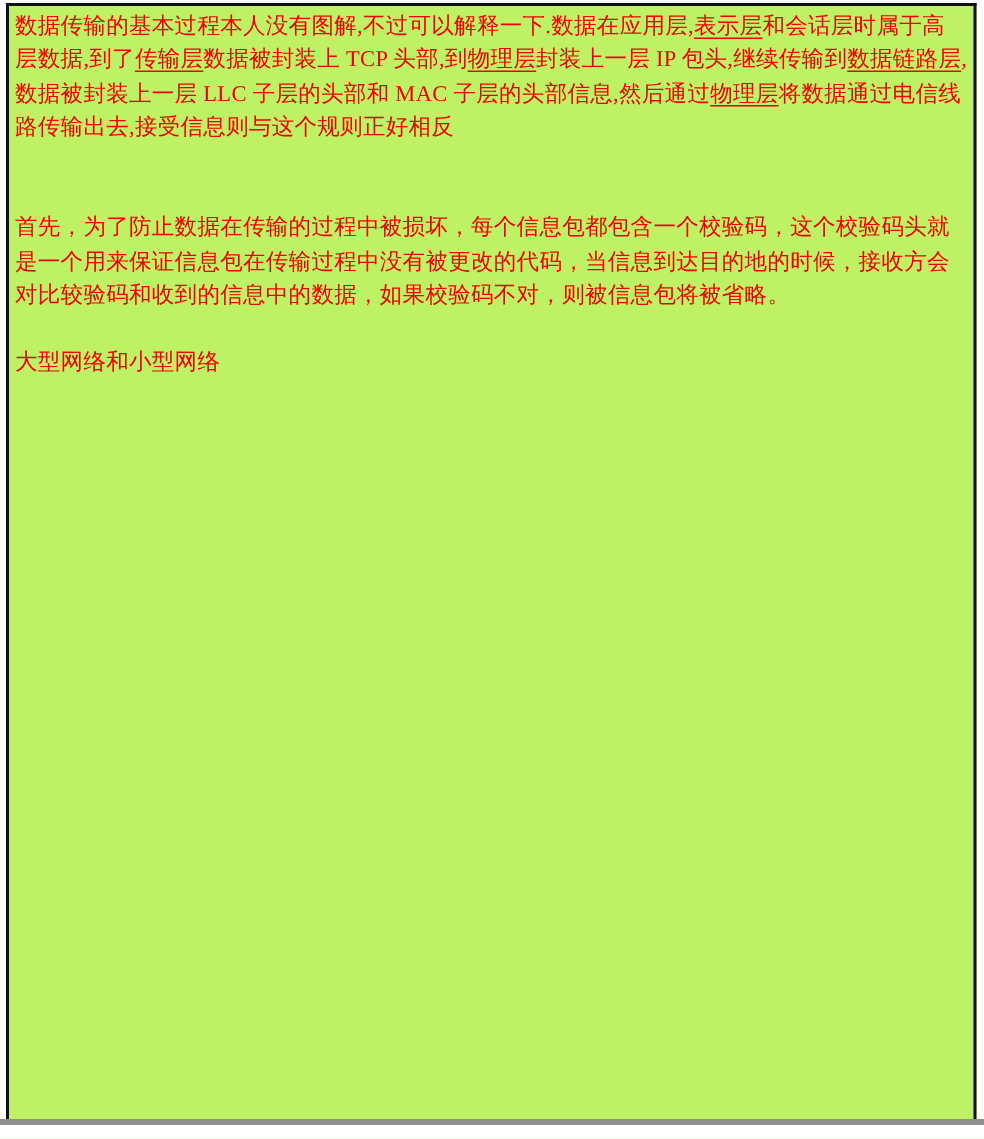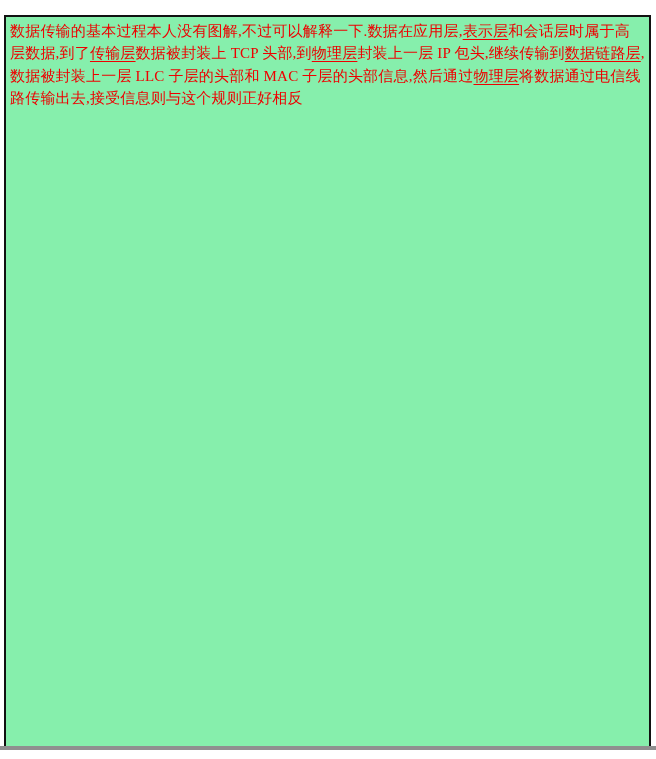--- a/index.html
+++ b/index.html
@@ -16,25 +16,24 @@
     overflow: hidden;
   }
   .page {
     position: absolute;
     top: 2px;
     left: 4px;
     right: 5px;
     bottom: 13px;
     border: 2px solid #111111;
     border-bottom: none;
-    background: #86efac;
+    background: #bef264;
     padding: 3px 4px 0 4px;
     box-sizing: border-box;
     overflow: hidden;
-    margin-top: 13px;
   }
   .page p {
     margin: 0;
     font-size: 15px;
     line-height: 22.4px;
     letter-spacing: 0.2px;
     word-break: break-all;
   }
   .red   { color: var(--text_red, #ee0000); }
   .black { color: var(--text_black, #000000); }
@@ -59,20 +58,22 @@
 <div class="canvas">
   <div class="page">
 
     <p class="red"><span>数据传输的基本过程本人没有图解,不过可以解释一下.数据在应用层,</span><span class="u">表示层</span><span>和会话层时属于高层数据,到了</span><span class="u">传输层</span><span>数据被封装上 TCP 头部,到</span><span class="u">物理层</span><span>封装上一层 IP 包头,继续传输到</span><span class="u">数据链路层</span><span>,数据被封装上一层 LLC 子层的头部和 MAC 子层的头部信息,然后通过</span><span class="u">物理层</span><span>将数据通过电信线路传输出去,接受信息则与这个规则正好相反</span></p>
 
     <div class="sp"></div>
 
 
     <div class="sp"></div>
 
+    <p class="red">首先，为了防止数据在传输的过程中被损坏，每个信息包都包含一个校验码，这个校验码头就是一个用来保证信息包在传输过程中没有被更改的代码，当信息到达目的地的时候，接收方会对比较验码和收到的信息中的数据，如果校验码不对，则被信息包将被省略。</p>
 
     <div class="sp"></div>
 
+    <p class="red">大型网络和小型网络</p>
 
   </div>
 
   <div class="bottom-bar"></div>
 </div>
 
 </body></html>

